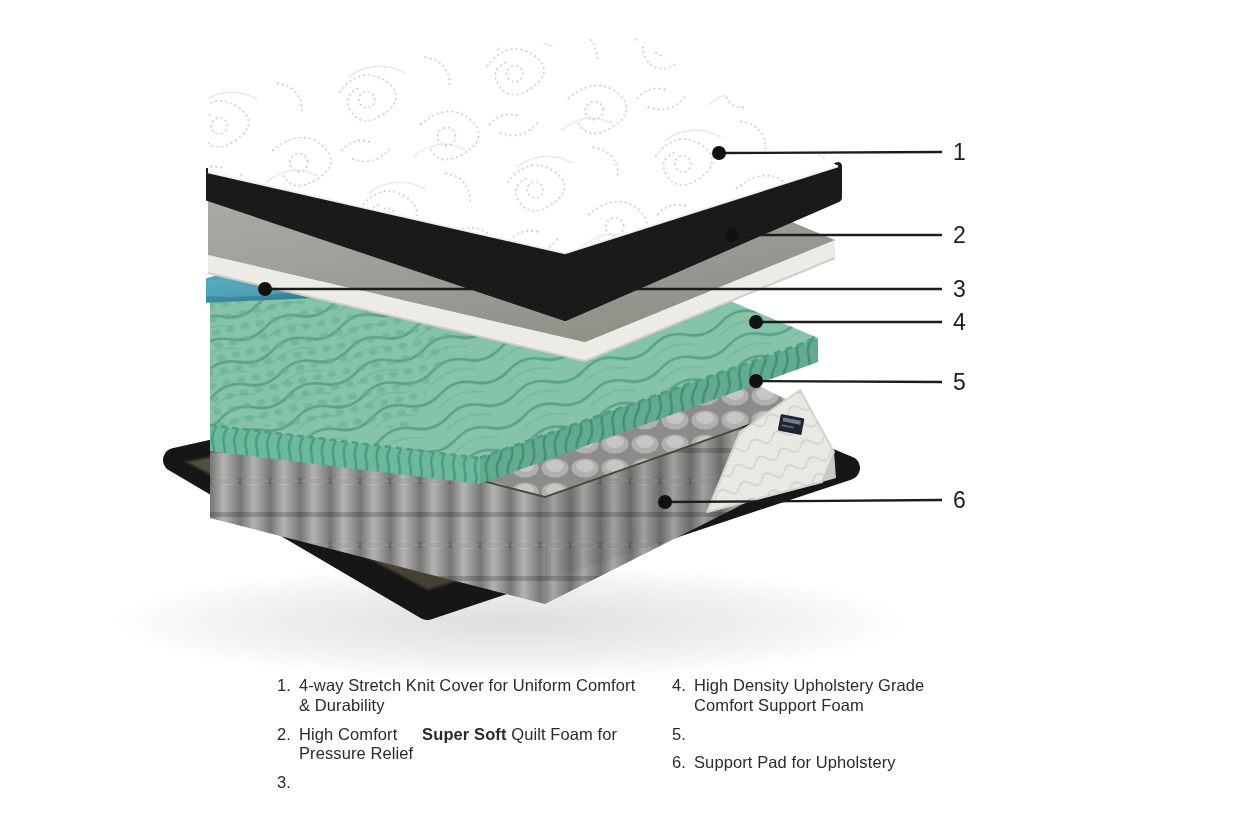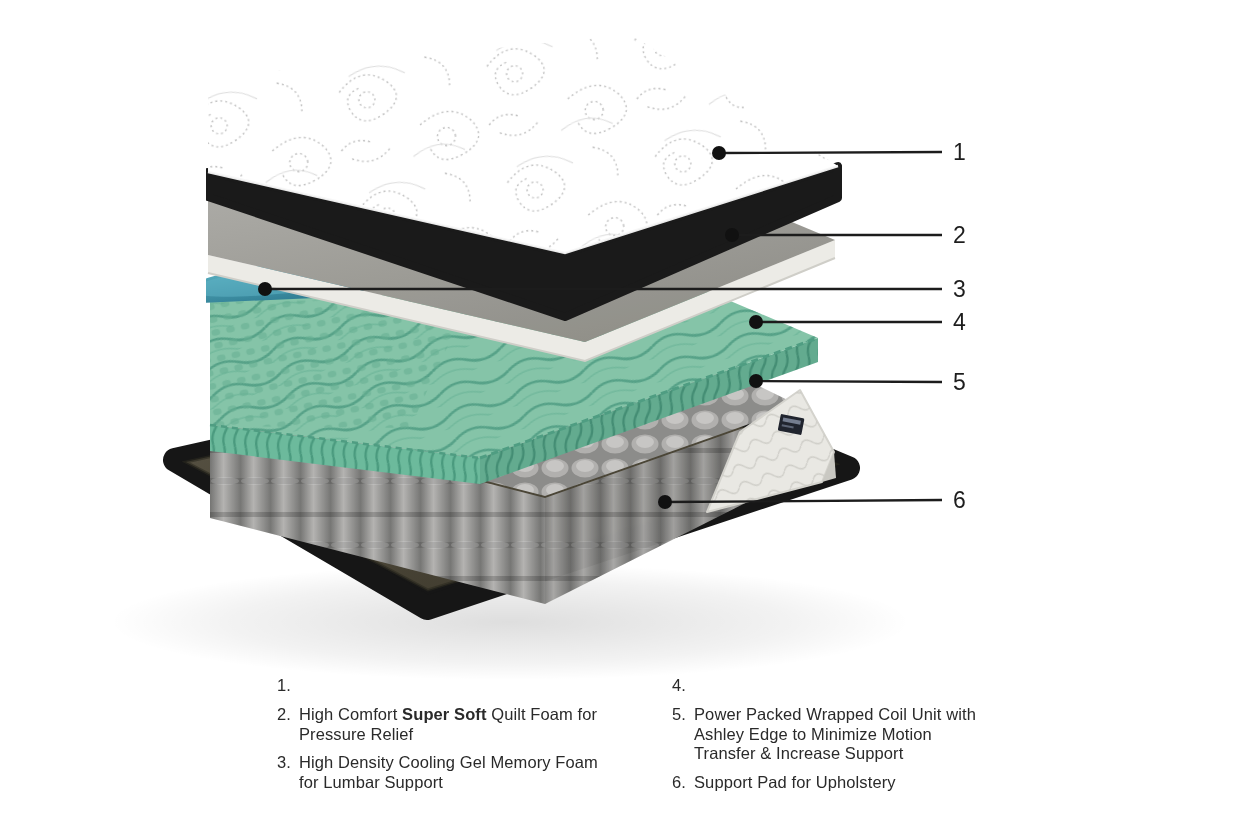--- a/index.html
+++ b/index.html
@@ -26,21 +26,21 @@
     line-height:1.2;
     color:#2a2a2a;
     font-weight:500;
     letter-spacing:.1px;
   }
   .legend-col.left{left:277px;top:676px;width:380px;}
   .legend-col.right{left:672px;top:676px;width:320px;}
   .legend-item{display:flex;align-items:flex-start;}
   .legend-num{width:22px;flex:none;}
   .legend-text{white-space:pre-line;}
-  .legend-text .b{font-weight:bold;}
+  .legend-text .b{font-weight:bold;margin-left:20px;}
 </style>
 </head>
 <body>
 
 <div class="stage">
 
   <svg class="scene" width="1260" height="840" viewBox="0 0 1260 840">
     <defs>
       <radialGradient id="floorsh" cx="0.5" cy="0.5" r="0.5">
         <stop offset="0" stop-color="#000000" stop-opacity="0.13"></stop>
@@ -209,42 +209,41 @@
       <text class="callout-num" x="953" y="297">3</text>
       <text class="callout-num" x="953" y="330">4</text>
       <text class="callout-num" x="953" y="390">5</text>
       <text class="callout-num" x="953" y="508">6</text>
     </g>
   </svg>
 
   <div class="legend-col left">
     <div class="legend-item">
       <span class="legend-num">1.</span>
+      <span class="legend-text">4-way Stretch Knit Cover for Uniform Comfort
+&amp; Durability</span>
     </div>
     <div class="legend-item">
       <span class="legend-num">2.</span>
       <span class="legend-text"><span>High Comfort </span><span class="b">Super Soft</span><span> Quilt Foam for
 Pressure Relief</span></span>
     </div>
     <div class="legend-item">
       <span class="legend-num">3.</span>
-      <span class="legend-text">High Density Cooling Gel Memory Foam
-for Lumbar Support</span>
     </div>
   </div>
 
   <div class="legend-col right">
     <div class="legend-item">
       <span class="legend-num">4.</span>
+      <span class="legend-text">High Density Upholstery Grade
+Comfort Support Foam</span>
     </div>
     <div class="legend-item">
       <span class="legend-num">5.</span>
-      <span class="legend-text">Power Packed Wrapped Coil Unit with
-Ashley Edge to Minimize Motion
-Transfer &amp; Increase Support</span>
     </div>
     <div class="legend-item">
       <span class="legend-num">6.</span>
       <span class="legend-text">Support Pad for Upholstery</span>
     </div>
   </div>
 
 </div>
 
 </body></html>

